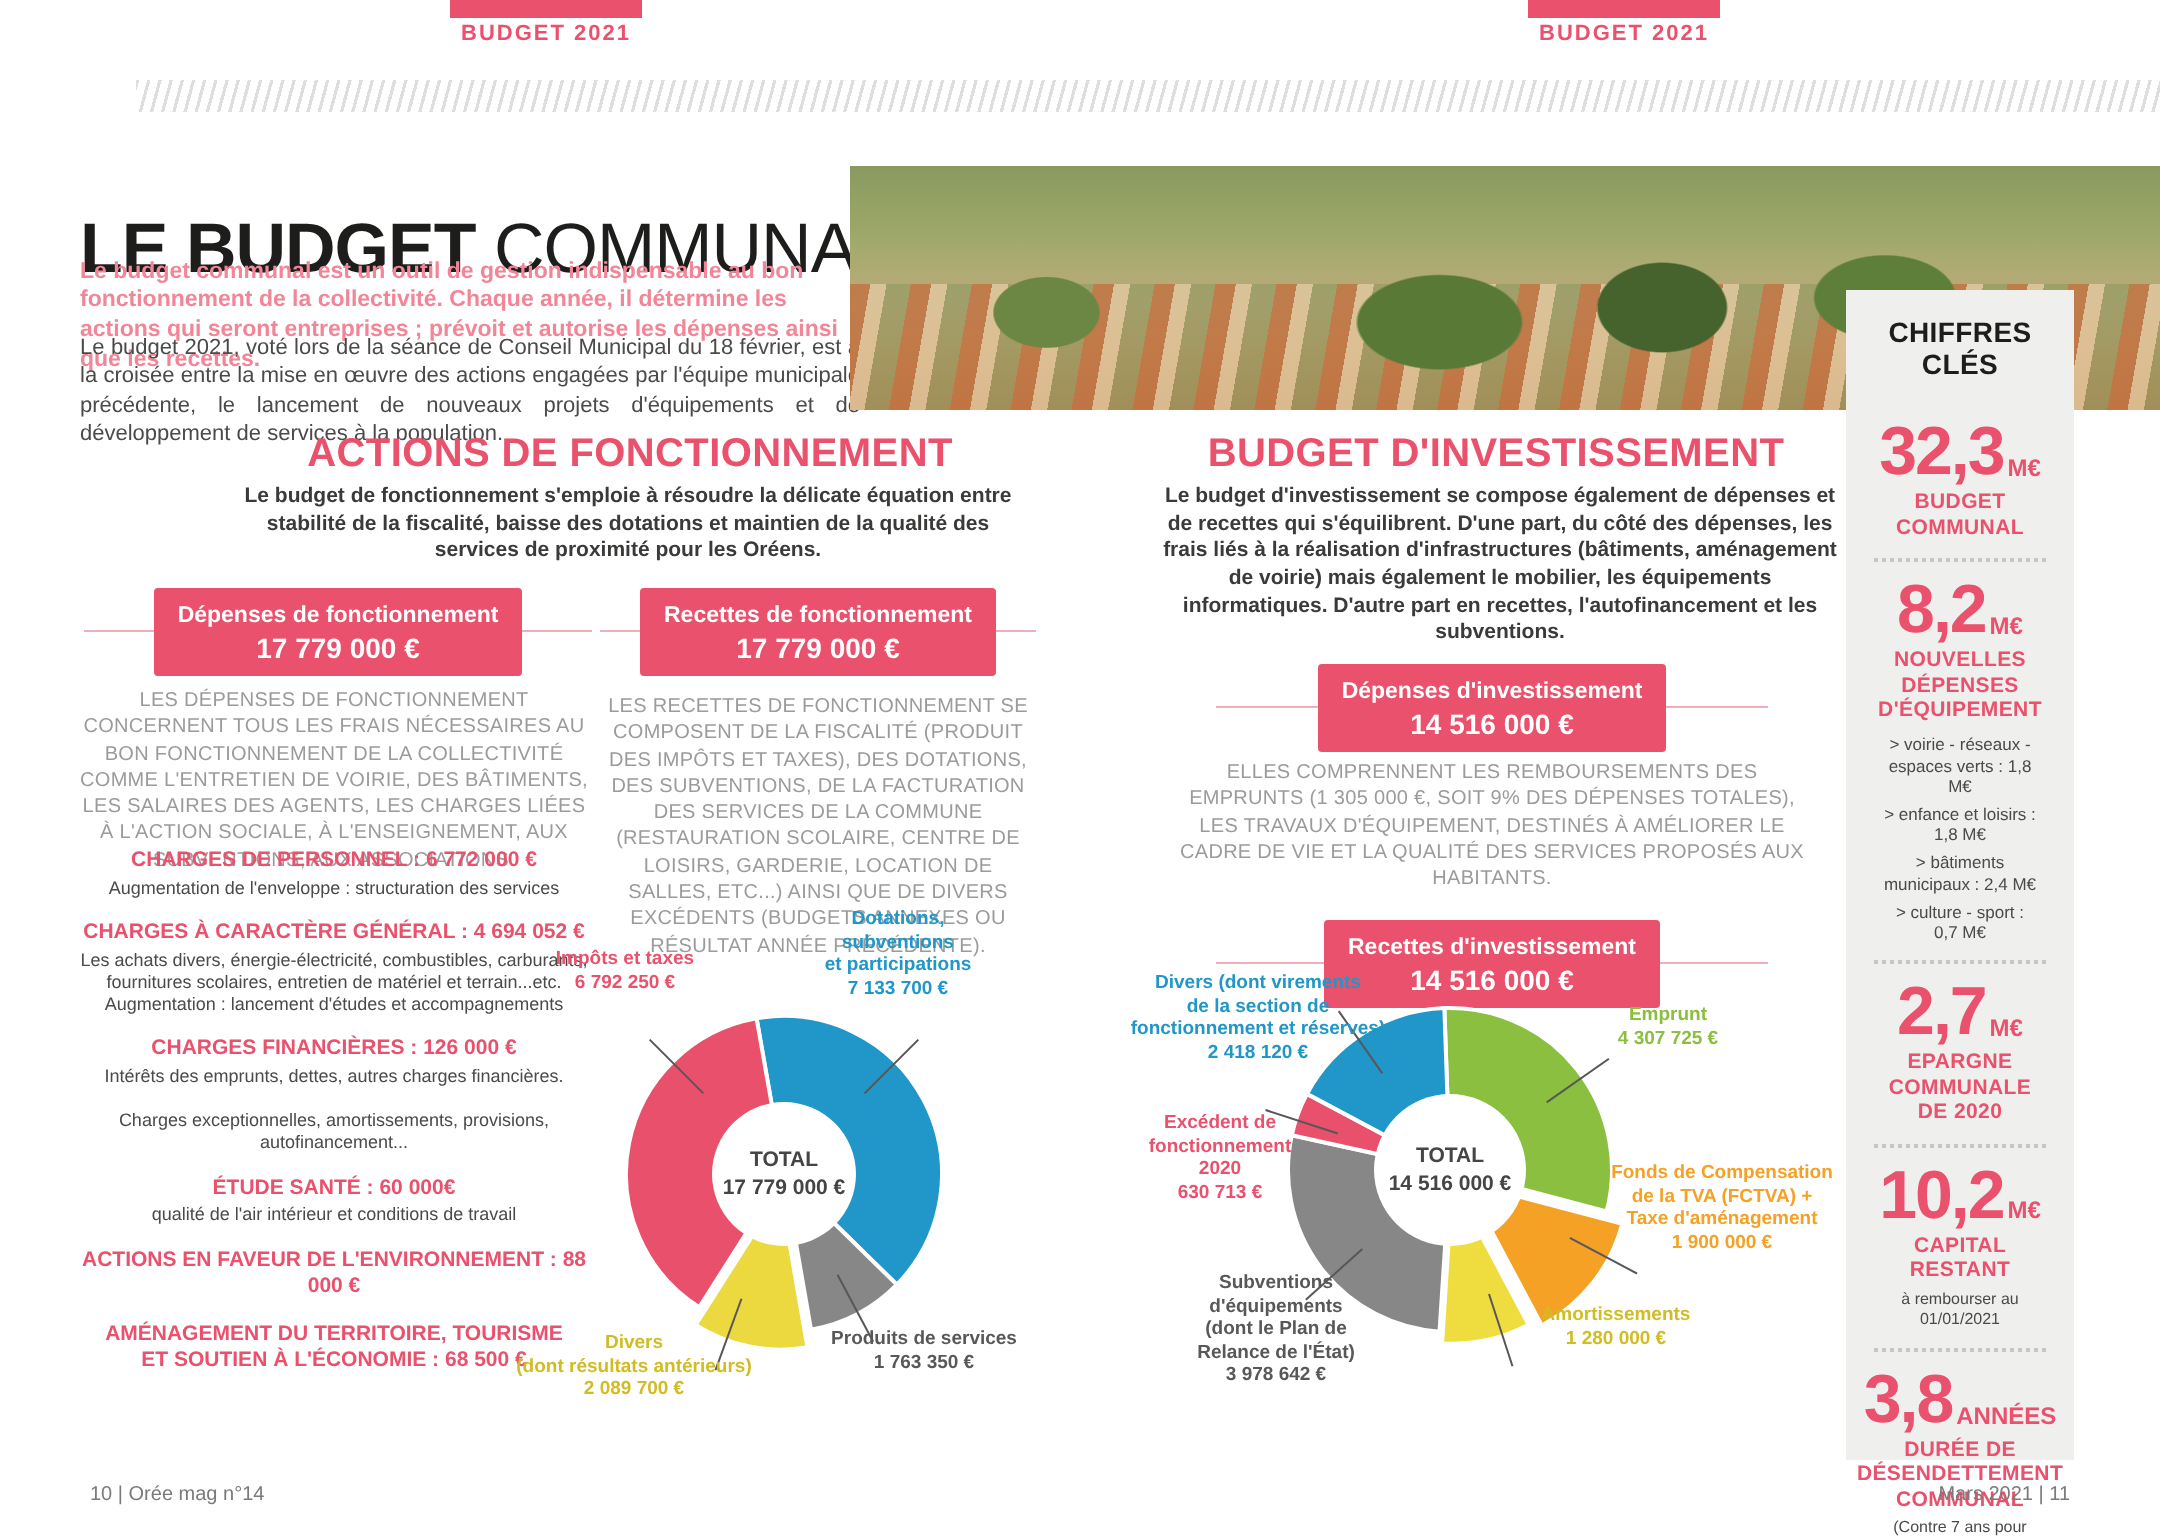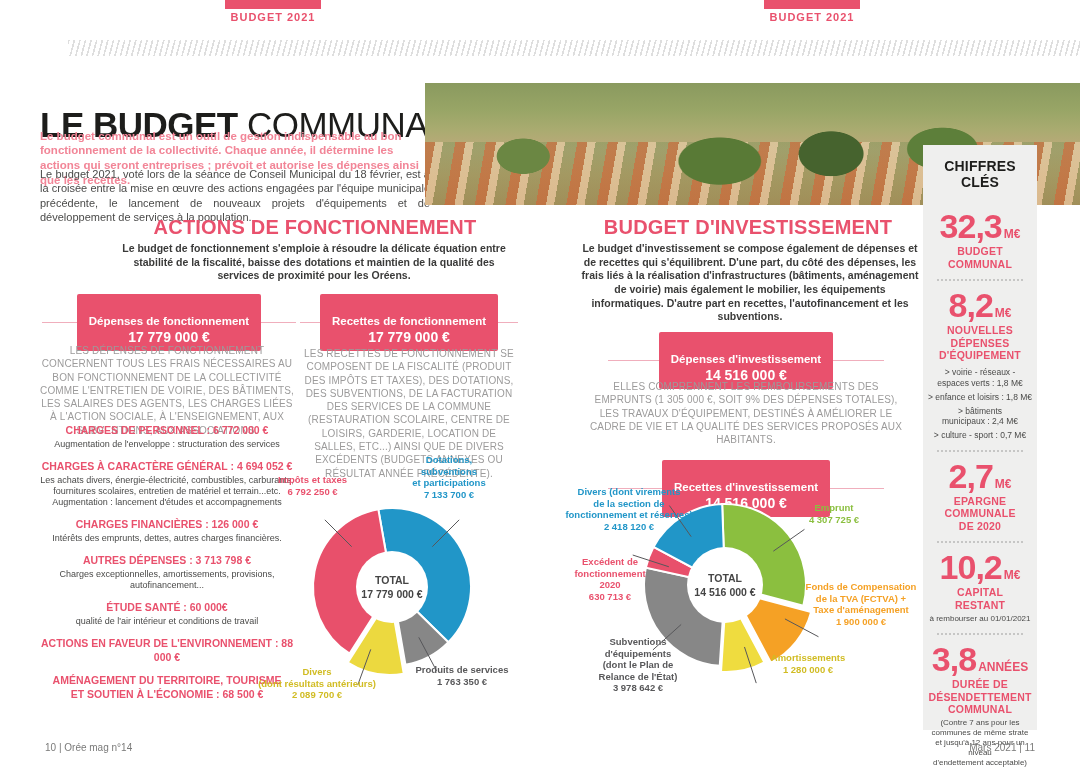--- a/index.html
+++ b/index.html
@@ -50,21 +50,21 @@
   .st-fonct{left:120px;top:216px;width:390px;}
   .st-invest{left:578px;top:216px;width:340px;}
   .section-intro{position:absolute;font-size:10.5px;font-weight:700;line-height:1.3;text-align:center;color:#3a3a39;}
   .si-fonct{left:118px;top:242px;width:392px;}
   .si-invest{left:580px;top:242px;width:340px;}
 
   
   .badge-row{position:absolute;display:flex;align-items:center;}
   .badge-rule{flex:1;height:1px;background:#f0aebc;}
   .badge{background:#e9516d;color:#fff;text-align:center;border-radius:2px;
-    padding:21px 12px 5px;line-height:1.2;white-space:nowrap;}
+    padding:8px 12px 5px;line-height:1.2;white-space:nowrap;}
   .badge .bl1{font-size:11.5px;font-weight:700;display:block;}
   .badge .bl2{font-size:14px;font-weight:800;display:block;}
   .br-dep-f{left:42px;top:294px;width:254px;}
   .br-rec-f{left:300px;top:294px;width:218px;}
   .br-dep-i{left:608px;top:332px;width:276px;}
   .br-rec-i{left:608px;top:460px;width:276px;}
 
   
   .gray-par{position:absolute;color:#9c9b9b;font-size:10px;line-height:1.33;text-align:center;letter-spacing:0.15px;}
   .gp-dep-f{left:38px;top:334px;width:258px;}
@@ -95,21 +95,21 @@
   .cl-divers1{left:246px;top:666px;width:142px;}
   .cl-divers2{left:550px;top:486px;width:158px;}
   .cl-emprunt{left:778px;top:502px;width:112px;}
   .cl-excedent{left:564px;top:556px;width:92px;}
   .cl-fctva{left:795px;top:581px;width:132px;}
   .cl-subventions{left:584px;top:636px;width:108px;}
   .cl-amort{left:748px;top:652px;width:120px;}
 
   
   .sidebar{position:absolute;left:923px;top:145px;width:114px;height:585px;
-    background:#efefee;box-sizing:border-box;padding:13px 4px 10px;
+    background:#efefee;box-sizing:border-box;padding:13px 18px 10px;
     display:flex;flex-direction:column;align-items:center;text-align:center;}
   .sb-title{font-size:14px;font-weight:800;color:#1d1d1b;letter-spacing:0.2px;}
   .stat-number{color:#e9516d;font-weight:800;font-size:34px;line-height:0.95;letter-spacing:-1px;display:flex;align-items:flex-end;justify-content:center;}
   .stat-number .unit{font-size:12px;font-weight:800;letter-spacing:0;margin-left:2px;margin-bottom:2px;}
   .stat-caption{color:#e9516d;font-weight:700;font-size:10.5px;line-height:1.18;letter-spacing:0.2px;margin-top:3px;}
   .stat-note{color:#4a4a49;font-size:8px;line-height:1.25;margin-top:3px;}
   .bullets{margin-top:6px;display:flex;flex-direction:column;gap:4px;}
   .bullet{color:#4a4a49;font-size:8.5px;line-height:1.2;}
   .dotted{width:86px;border-top:2px dotted #c6c6c5;margin:9px 0 8px;}
   .mt8{margin-top:20px;}
@@ -185,21 +185,20 @@
       </div>
     <div class="item">
         <div class="heading pre">CHARGES À CARACTÈRE GÉNÉRAL : 4 694 052 €</div>
         <div class="detail">Les achats divers, énergie-électricité, combustibles, carburants, fournitures scolaires, entretien de matériel et terrain...etc. Augmentation : lancement d'études et accompagnements</div>
       </div>
     <div class="item">
         <div class="heading pre">CHARGES FINANCIÈRES : 126 000 €</div>
         <div class="detail">Intérêts des emprunts, dettes, autres charges financières.</div>
       </div>
     <div class="item">
-        <div class="heading pre">AUTRES DÉPENSES : 3 713 798 €</div>
         <div class="detail">Charges exceptionnelles, amortissements, provisions, autofinancement...</div>
       </div>
     <div class="item">
         <div class="heading pre">ÉTUDE SANTÉ : 60 000€</div>
         <div class="detail">qualité de l'air intérieur et conditions de travail</div>
       </div>
     <div class="item">
         <div class="heading pre">ACTIONS EN FAVEUR DE L'ENVIRONNEMENT : 88 000 €</div>
       </div>
     <div class="item">

